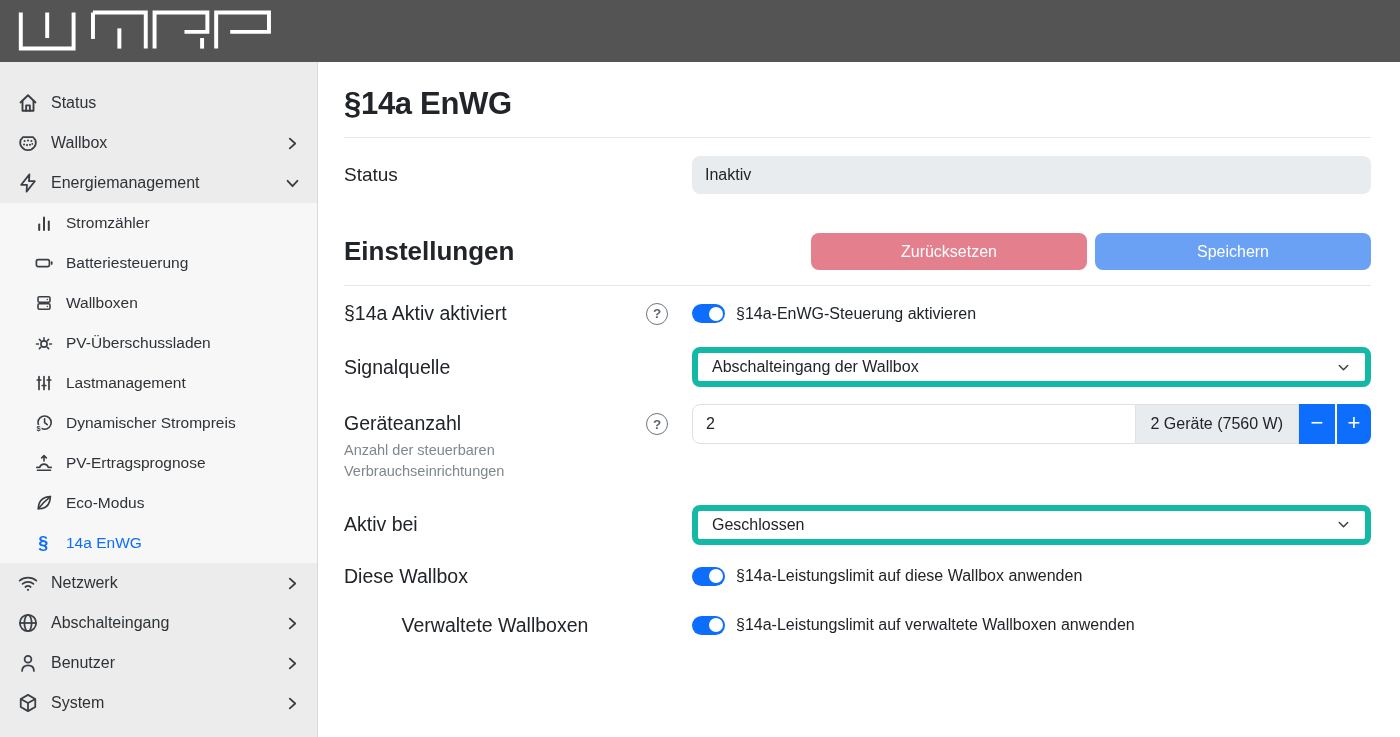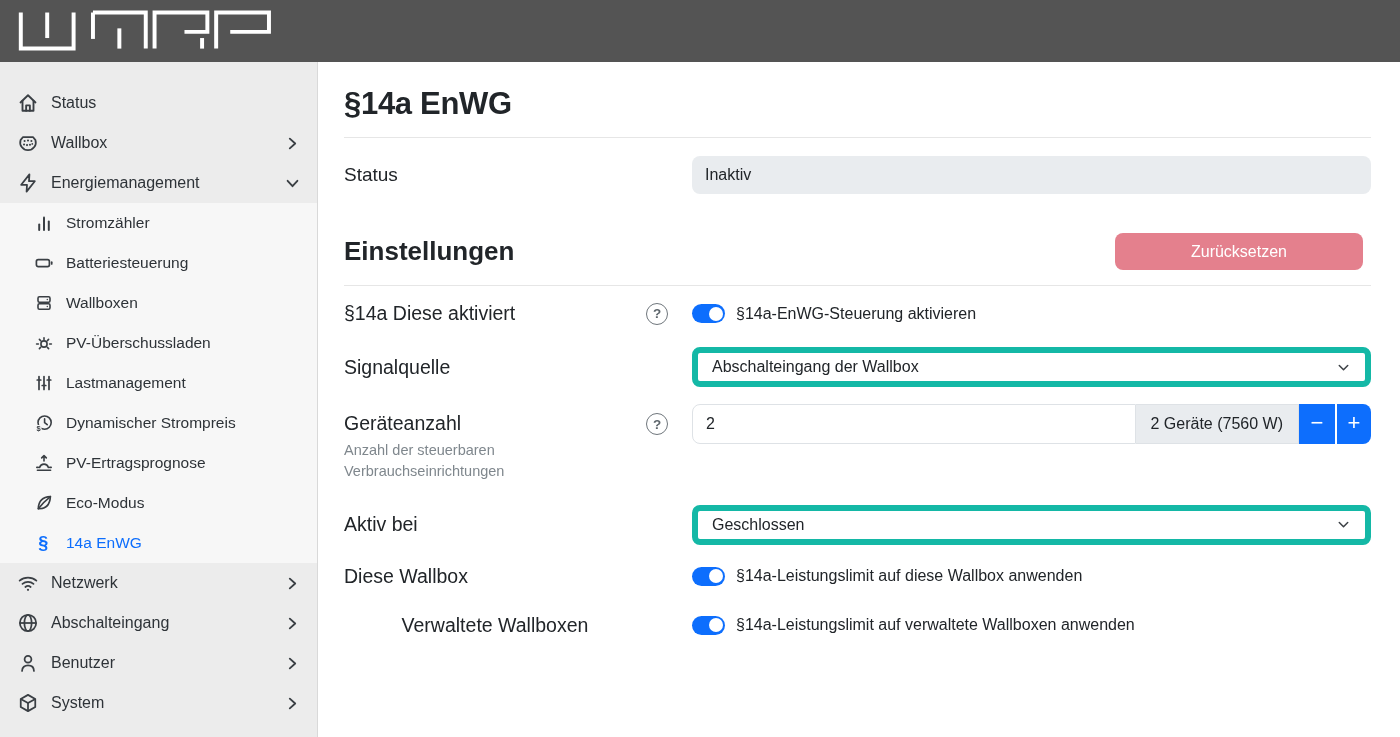--- a/index.html
+++ b/index.html
@@ -51,21 +51,21 @@
   .status-row { display:flex; align-items:center; margin-top:18px; }
   .status-row .s-label { width:348px; font-size:19px; }
   .readonly-field {
     flex:1; height:38px; background:#e9ecef; border-radius:8px;
     display:flex; align-items:center; padding:0 13px; font-size:16px;
   }
 
   .section-head { display:flex; align-items:center; margin-top:39px; }
   .section-head h2 { margin:0; flex:1; font-size:26px; font-weight:700; }
   .btn {
-    width:248px; height:37px; border:none; border-radius:8px;
+    width:276px; height:37px; border:none; border-radius:8px;
     color:#fff; font-size:16px; font-family:inherit; cursor:pointer;
   }
   .btn-reset { background:#e4808d; margin-right:8px; }
   .btn-save  { background:#6aa1f4; }
 
   .form-row { display:flex; align-items:center; }
   .mt-r1 { margin-top:16px; }
   .mt-r2 { margin-top:22px; }
   .mt-r3 { margin-top:17px; align-items:flex-start; }
   .mt-r4 { margin-top:22px; }
@@ -365,25 +365,26 @@
     <hr class="rule">
 
     <div class="status-row">
       <div class="s-label">Status</div>
       <div class="readonly-field">Inaktiv</div>
     </div>
 
     <div class="section-head">
       <h2>Einstellungen</h2>
       <button class="btn btn-reset">Zurücksetzen</button>
+      <button class="btn btn-save">Speichern</button>
     </div>
     <hr class="rule">
 
     <div class="form-row mt-r1">
-      <div class="col-label">§14a Diese aktiviert</div>
+      <div class="col-label">§14a Aktiv aktiviert</div>
       <div class="col-help">
         <span class="help-badge">?</span>
       </div>
       <div class="col-control">
         <div class="toggle-wrap">
           <span class="switch"></span>
           <span>§14a-EnWG-Steuerung aktivieren</span>
         </div>
       </div>
     </div>

